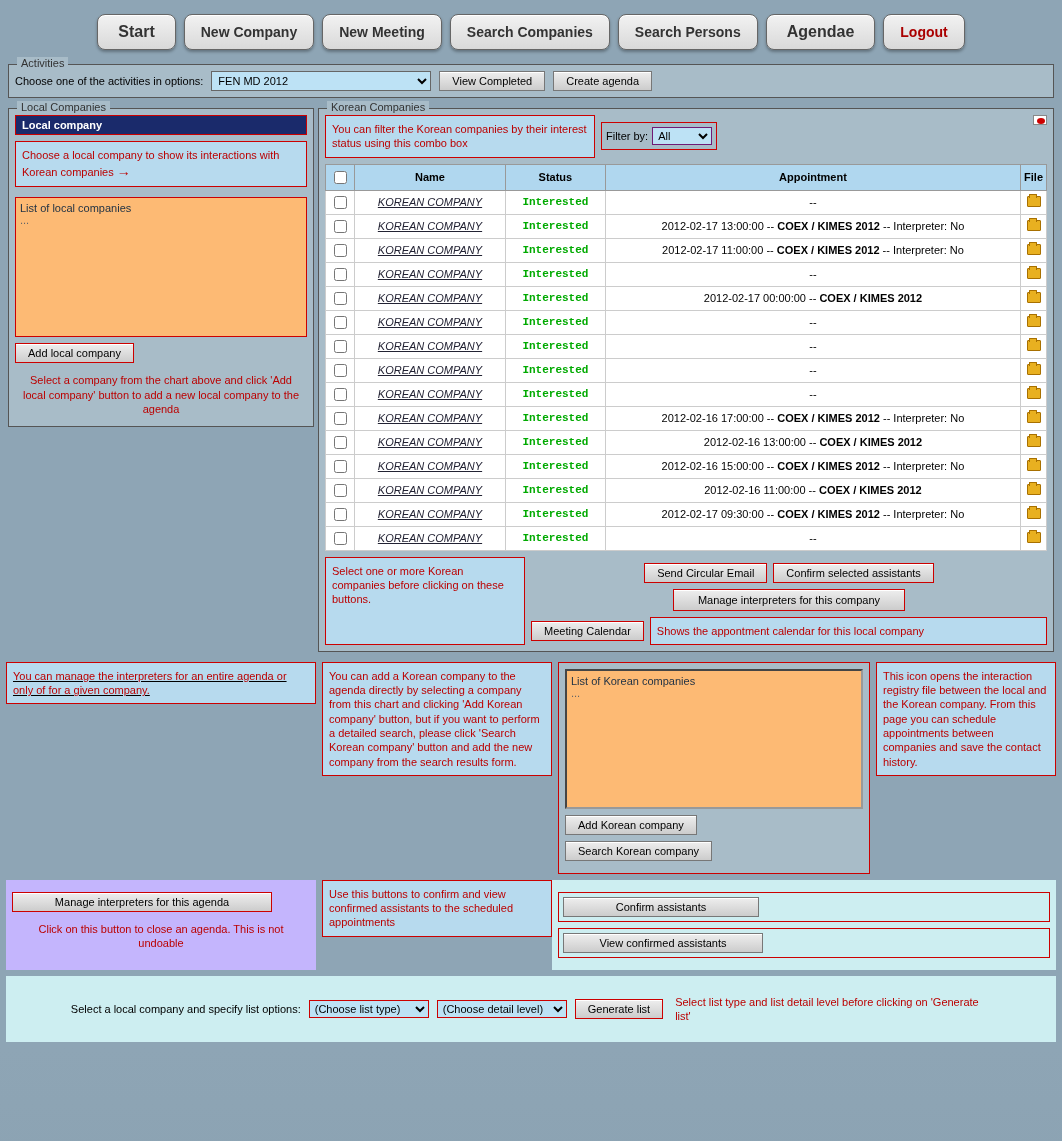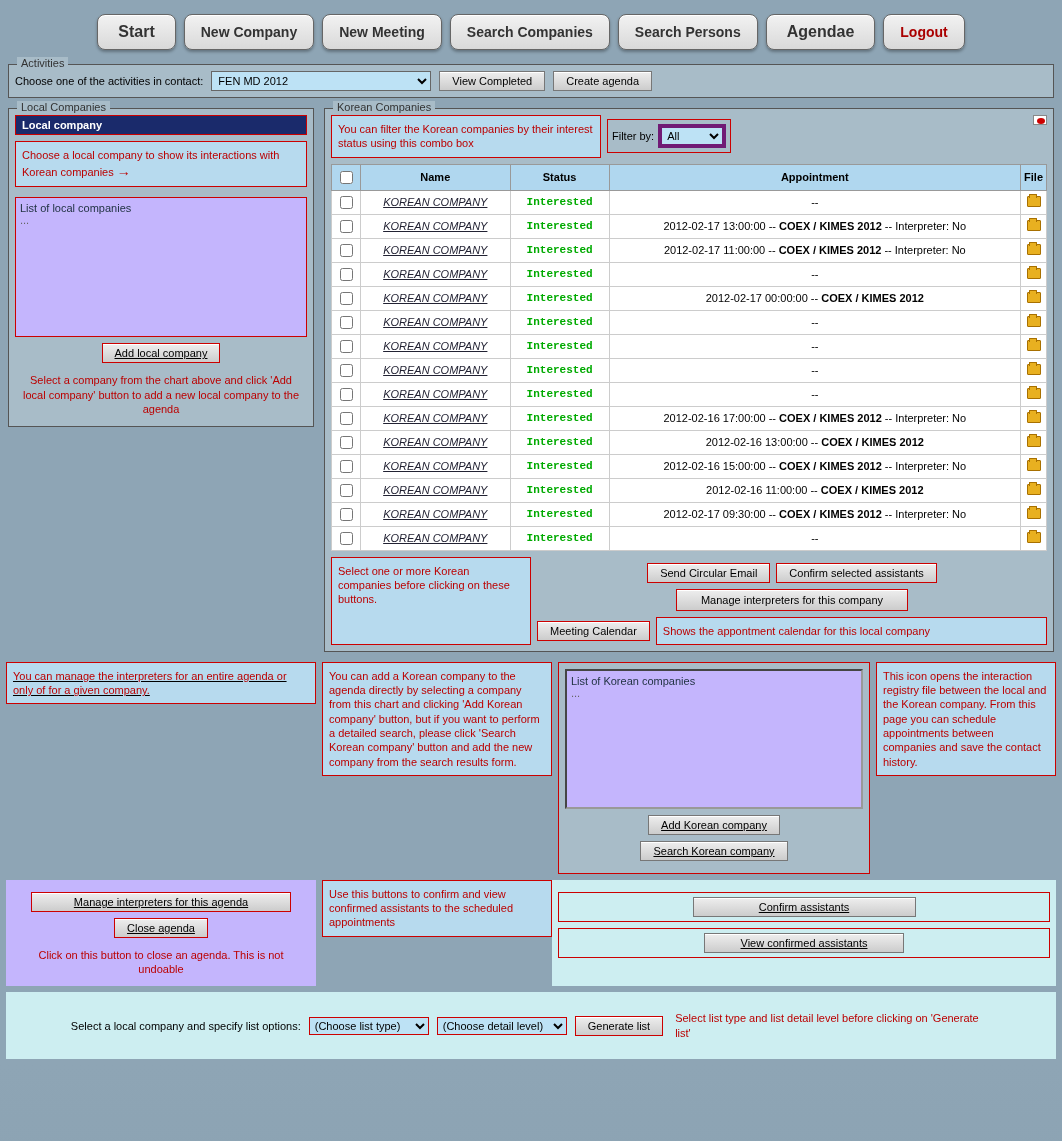--- a/index.html
+++ b/index.html
@@ -63,21 +63,21 @@
 .btn-flat {
   background: linear-gradient(#eee,#ccc);
   border: 1px solid #777;
   padding: 3px 12px;
   font-size: 11px;
   cursor: pointer;
   box-shadow: inset 0 1px 0 #fff;
 }
 .main-columns {
   display: flex;
-  gap: 6px;
+  gap: 0;
   margin-top: 6px;
 }
 .col-left { width: 310px; flex-shrink: 0; }
 .col-right { flex: 1; }
 .local-selected {
   background: #1a2a6b;
   color: #fff;
   font-weight: bold;
   border: 1px solid #000;
   padding: 3px 6px;
@@ -85,50 +85,50 @@
 }
 .annot {
   border: 1px solid #c00;
   background: #b7daee;
   color: #b00;
   padding: 6px;
   font-size: 11px;
   line-height: 1.3;
 }
 .listbox {
-  background: #c4b5fd;
+  background: #fdba74;
   border: 2px inset #999;
   padding: 4px;
   height: 140px;
   overflow-y: scroll;
   font-size: 11px;
   color: #234;
 }
 .listbox .dots { color: #666; }
-.center-btn { display:flex; justify-content:center; margin:6px 0;text-decoration:underline; }
+.center-btn { display:flex; margin:6px 0; }
 .annot-plain {
   color: #b00;
   font-size: 11px;
   text-align: center;
   padding: 4px;
   line-height: 1.3;
 }
 .filter-row {
   display: flex;
   align-items: center;
   gap: 6px;
   margin-bottom: 6px;
 }
 .filter-label { font-size: 11px; }
 .filter-select {
   background: #bde2f5;
-  border: 4px solid #701a75;
+  border: 1px solid #701a75;
   padding: 1px;
   font-size: 11px;
-  width: 68px;
+  width: 60px;
 }
 .table {
   width: 100%;
   border-collapse: collapse;
   background: #fff;
 }
 .table th {
   background: #b0d7ef;
   border: 1px solid #999;
   padding: 3px;
@@ -221,21 +221,21 @@
     <button class="btn-3d">New Meeting</button>
     <button class="btn-3d">Search Companies</button>
     <button class="btn-3d">Search Persons</button>
     <button class="btn-3d large">Agendae</button>
     <button class="btn-3d logout">Logout</button>
   </div>
 
   <div class="fieldset">
     <div class="legend">Activities</div>
     <div class="activities-row">
-      <span>Choose one of the activities in contact:</span>
+      <span>Choose one of the activities in options:</span>
       <select class="select">
         <option>FEN   MD 2012</option>
       </select>
       <button class="btn-flat">View Completed</button>
       <button class="btn-flat">Create agenda</button>
     </div>
   </div>
 
   <div class="main-columns">
     <div class="col-left">
@@ -434,30 +434,27 @@
     <div class="lower-right">
       <div class="annot">This icon opens the interaction registry file between the local and the Korean company. From this page you can schedule appointments between companies and save the contact history.</div>
     </div>
   </div>
 
   <div style="display:flex;gap:6px;margin-top:6px;">
     <div class="yellow-box" style="width:310px">
       <div class="center-btn">
         <button class="btn-flat redbox" style="width:260px">Manage interpreters for this agenda</button>
       </div>
-      <div class="center-btn">
-        <button class="btn-flat redbox">Close agenda</button>
-      </div>
       <div class="annot-plain">Click on this button to close an agenda. This is not undoable</div>
     </div>
     <div style="flex:1;display:flex;">
       <div class="annot" style="width:230px;align-self:flex-start">Use this buttons to confirm and view confirmed assistants to the scheduled appointments</div>
       <div class="cyan-box" style="flex:1">
         <div class="center-btn redbox" style="padding:4px;">
-          <button class="btn-flat" style="width:223px">Confirm assistants</button>
+          <button class="btn-flat" style="width:196px">Confirm assistants</button>
         </div>
         <div class="center-btn redbox" style="padding:4px;">
           <button class="btn-flat" style="width:200px">View confirmed assistants</button>
         </div>
       </div>
     </div>
   </div>
 
   <div class="bottom-bar">
     <span>Select a local company and specify list options:</span>

